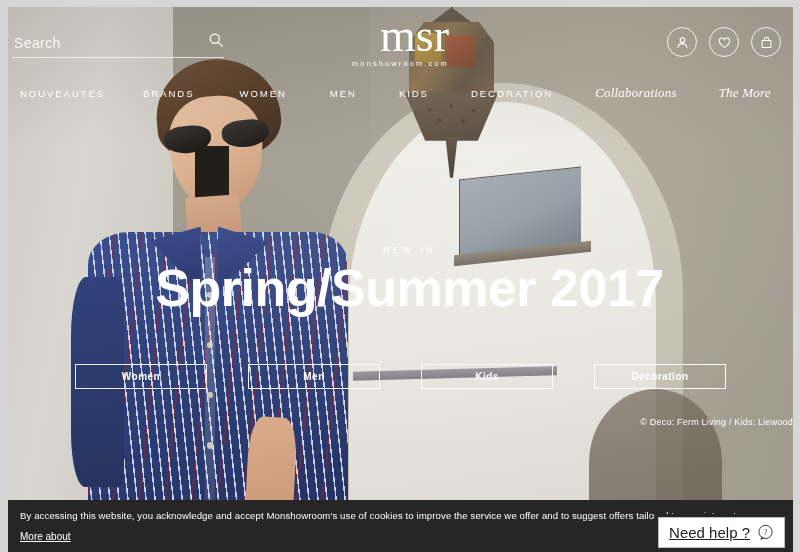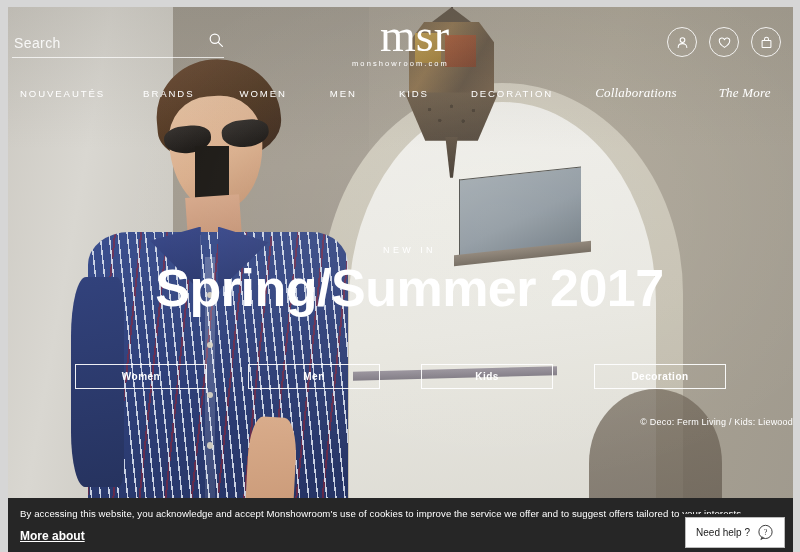--- a/index.html
+++ b/index.html
@@ -384,41 +384,40 @@
   .cookie-bar {
     position: absolute; left: 0; bottom: 0; width: 100%;
     background: #262626;
     color: #fff;
     padding: 9px 12px 8px;
     z-index: 30;
   }
   .cookie-text { font-size: 9.6px; line-height: 1.45; letter-spacing: .1px; }
   .cookie-link {
     display: inline-block;
-    font-size: 12px;
+    font-size: 10px;
     color: #fff;
     text-decoration: underline;
     margin-top: 8px;
     cursor: pointer;
-    font-weight: bold;
   }
 
   
   .need-help {
     position: absolute; right: 8px; bottom: 4px;
     background: #fff;
     border: 1px solid #bdbdbd;
     box-shadow: 0 0 0 3px #262626;
     padding: 6px 10px;
     display: flex; align-items: center; gap: 7px;
     z-index: 40;
     cursor: pointer;
   }
   .need-help-label {
-    font-size: 10px; color: #222; white-space: nowrap;
+    font-size: 15px; color: #222; white-space: nowrap; text-decoration: underline;
   }
 </style>
 </head>
 <body>
 
 <div class="viewport">
   <div class="page">
 
     <div class="hero-photo">
       <div class="wall-right"></div>

